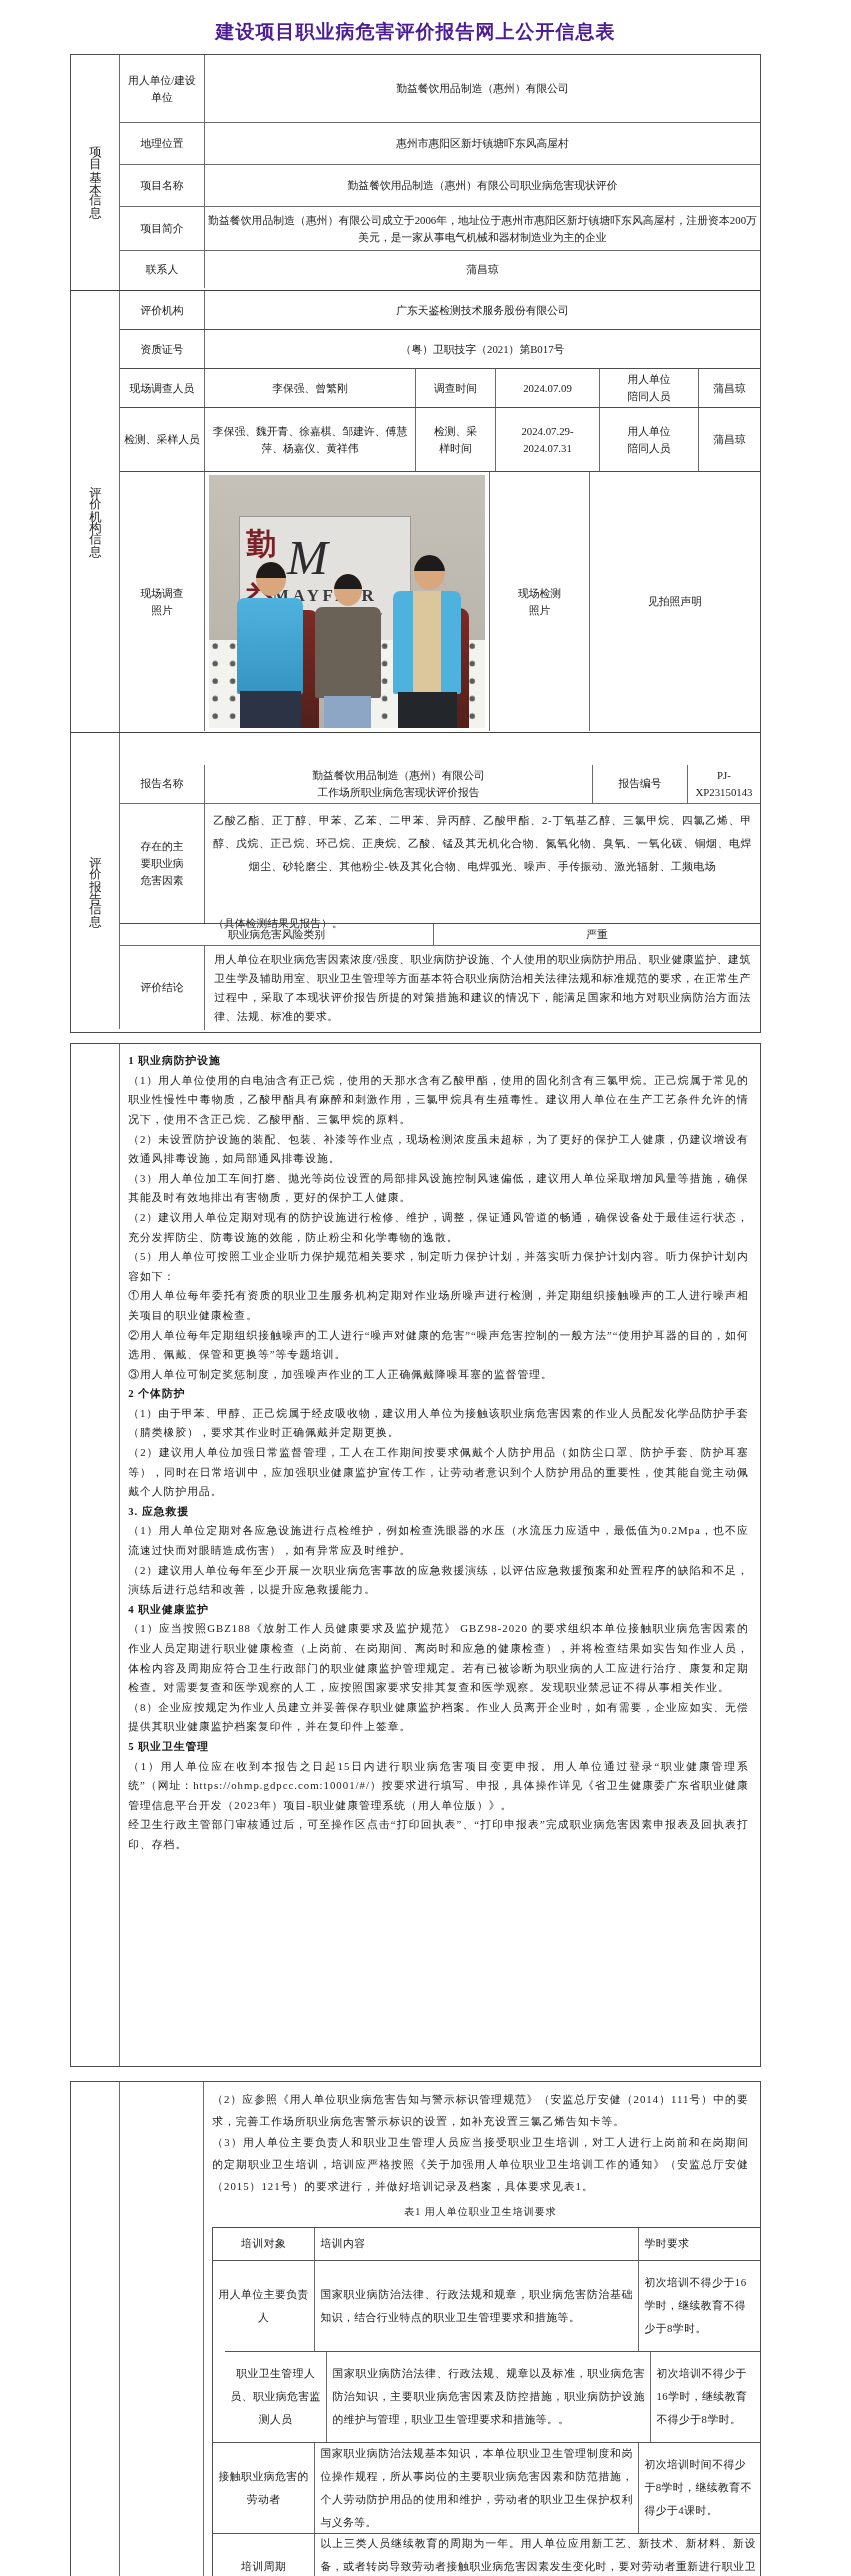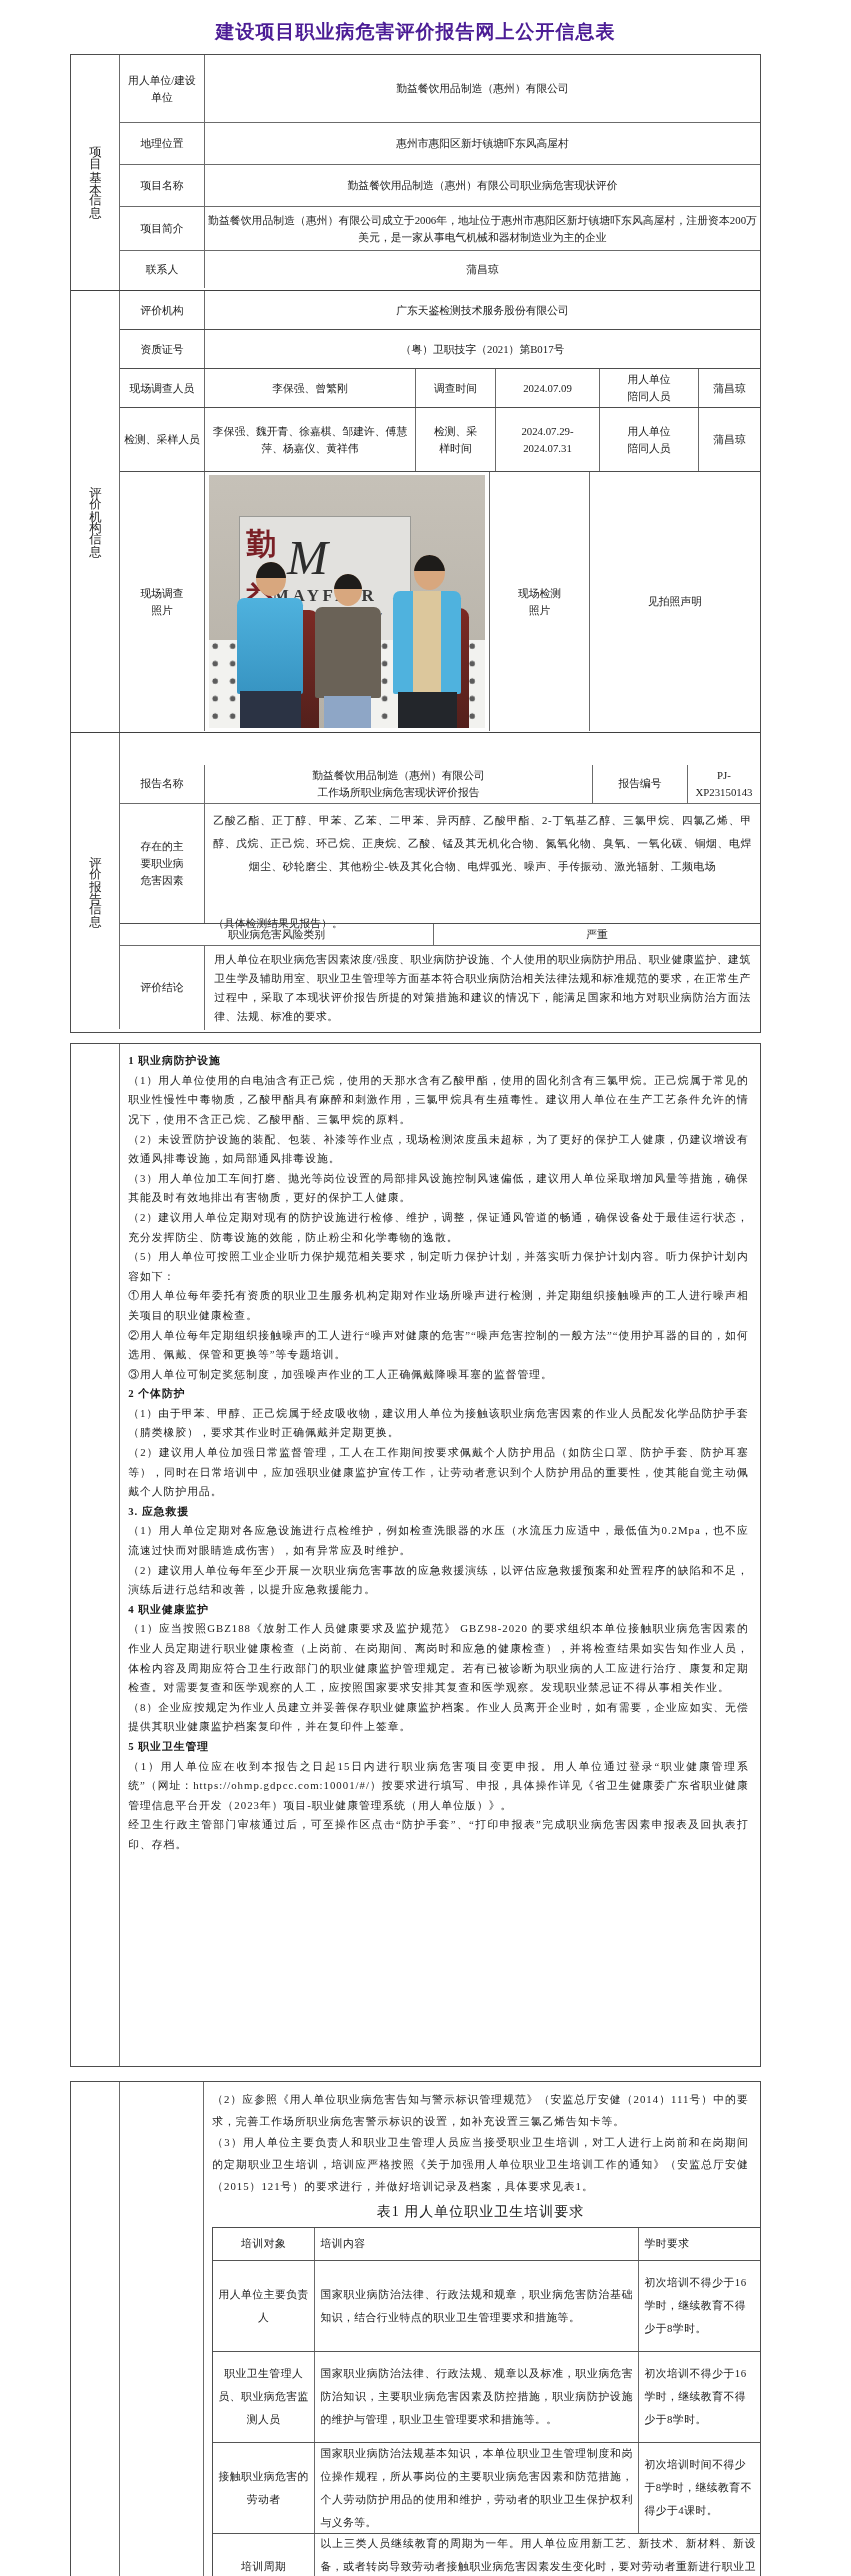--- a/index.html
+++ b/index.html
@@ -20,21 +20,21 @@
   .lab{width:84px;flex:none;}
   .grow{flex:1;}
   .ljust{justify-content:flex-start;text-align:justify;}
   .wrap4{display:inline-block;max-width:4.6em;}
   
   .advice{flex:1;border-left:0.5px solid #6b6b6b;padding:7.2px 11.3px 5.2px 8.2px;box-sizing:border-box;overflow:hidden;}
   .para{font-size:10.8px;letter-spacing:1px;text-align:justify;color:#1a1a1a;}
   .p2 .para{line-height:19.6px;}
   .p3 .para{line-height:21.6px;}
   .para.h{font-weight:bold;text-align:left;}
-  .caption{font-size:14px;letter-spacing:1px;text-align:center;line-height:21.6px;margin:4.1px 0;}
+  .caption{font-size:10px;letter-spacing:1px;text-align:center;line-height:21.6px;margin:4.1px 0;}
   
   .ttable{width:550px;margin:3.1px 0 5.2px 0;border:1px solid #4d4d4d;box-sizing:border-box;}
   .trow{display:flex;box-sizing:border-box;}
   .trow + .trow{border-top:1px solid #555;}
   .tc{box-sizing:border-box;font-size:10.8px;letter-spacing:0.5px;line-height:23px;padding:3.1px 5.2px;
       display:flex;align-items:center;}
   .tc + .tc{border-left:0.5px solid #6b6b6b;}
   .tc1{width:101px;flex:none;justify-content:center;text-align:center;}
   .tc2{width:324px;flex:none;text-align:justify;}
   .tc3{flex:1;text-align:left;}
@@ -220,21 +220,21 @@
     <div class="para">（1）由于甲苯、甲醇、正己烷属于经皮吸收物，建议用人单位为接触该职业病危害因素的作业人员配发化学品防护手套（腈类橡胶），要求其作业时正确佩戴并定期更换。</div>
     <div class="para">（2）建议用人单位加强日常监督管理，工人在工作期间按要求佩戴个人防护用品（如防尘口罩、防护手套、防护耳塞等），同时在日常培训中，应加强职业健康监护宣传工作，让劳动者意识到个人防护用品的重要性，使其能自觉主动佩戴个人防护用品。</div>
     <div class="para h">3. 应急救援</div>
     <div class="para">（1）用人单位定期对各应急设施进行点检维护，例如检查洗眼器的水压（水流压力应适中，最低值为0.2Mpa，也不应流速过快而对眼睛造成伤害），如有异常应及时维护。</div>
     <div class="para">（2）建议用人单位每年至少开展一次职业病危害事故的应急救援演练，以评估应急救援预案和处置程序的缺陷和不足，演练后进行总结和改善，以提升应急救援能力。</div>
     <div class="para h">4 职业健康监护</div>
     <div class="para">（1）应当按照GBZ188《放射工作人员健康要求及监护规范》 GBZ98-2020 的要求组织本单位接触职业病危害因素的作业人员定期进行职业健康检查（上岗前、在岗期间、离岗时和应急的健康检查），并将检查结果如实告知作业人员，体检内容及周期应符合卫生行政部门的职业健康监护管理规定。若有已被诊断为职业病的人工应进行治疗、康复和定期检查。对需要复查和医学观察的人工，应按照国家要求安排其复查和医学观察。发现职业禁忌证不得从事相关作业。</div>
     <div class="para">（8）企业应按规定为作业人员建立并妥善保存职业健康监护档案。作业人员离开企业时，如有需要，企业应如实、无偿提供其职业健康监护档案复印件，并在复印件上签章。</div>
     <div class="para h">5 职业卫生管理</div>
     <div class="para">（1）用人单位应在收到本报告之日起15日内进行职业病危害项目变更申报。用人单位通过登录“职业健康管理系统”（网址：https://ohmp.gdpcc.com:10001/#/）按要求进行填写、申报，具体操作详见《省卫生健康委广东省职业健康管理信息平台开发（2023年）项目-职业健康管理系统（用人单位版）》。</div>
-    <div class="para">经卫生行政主管部门审核通过后，可至操作区点击“防护手套”、“打印申报表”完成职业病危害因素申报表及回执表打印、存档。</div>
+    <div class="para">经卫生行政主管部门审核通过后，可至操作区点击“打印回执表”、“打印申报表”完成职业病危害因素申报表及回执表打印、存档。</div>
   </div>
 </div>
 
 <div class="page p3" style="top:2081px;height:1019px;display:flex;">
   <div class="side" style="width:48px;"></div>
   <div class="c" style="width:84px;flex:none;border-left:0.5px solid #6b6b6b;"></div>
   <div class="advice">
     <div class="para">（2）应参照《用人单位职业病危害告知与警示标识管理规范》（安监总厅安健（2014）111号）中的要求，完善工作场所职业病危害警示标识的设置，如补充设置三氯乙烯告知卡等。</div>
     <div class="para">（3）用人单位主要负责人和职业卫生管理人员应当接受职业卫生培训，对工人进行上岗前和在岗期间的定期职业卫生培训，培训应严格按照《关于加强用人单位职业卫生培训工作的通知》（安监总厅安健（2015）121号）的要求进行，并做好培训记录及档案，具体要求见表1。</div>
     <div class="caption">表1 用人单位职业卫生培训要求</div>
@@ -243,21 +243,21 @@
       <div class="trow" style="height:32px;">
         <div class="tc tc1">培训对象</div>
         <div class="tc tc2" style="justify-content:flex-start;">培训内容</div>
         <div class="tc tc3">学时要求</div>
       </div>
       <div class="trow" style="height:91px;">
         <div class="tc tc1">用人单位主要负责人</div>
         <div class="tc tc2">国家职业病防治法律、行政法规和规章，职业病危害防治基础知识，结合行业特点的职业卫生管理要求和措施等。</div>
         <div class="tc tc3">初次培训不得少于16学时，继续教育不得少于8学时。</div>
       </div>
-      <div class="trow" style="height:91px;">
+      <div class="trow" style="height:91px;margin-left:12px;">
         <div class="tc tc1">职业卫生管理人员、职业病危害监测人员</div>
         <div class="tc tc2">国家职业病防治法律、行政法规、规章以及标准，职业病危害防治知识，主要职业病危害因素及防控措施，职业病防护设施的维护与管理，职业卫生管理要求和措施等。。</div>
         <div class="tc tc3">初次培训不得少于16学时，继续教育不得少于8学时。</div>
       </div>
       <div class="trow" style="height:91px;">
         <div class="tc tc1">接触职业病危害的劳动者</div>
         <div class="tc tc2">国家职业病防治法规基本知识，本单位职业卫生管理制度和岗位操作规程，所从事岗位的主要职业病危害因素和防范措施，个人劳动防护用品的使用和维护，劳动者的职业卫生保护权利与义务等。</div>
         <div class="tc tc3">初次培训时间不得少于8学时，继续教育不得少于4课时。</div>
       </div>
       <div class="trow" style="height:66px;">

